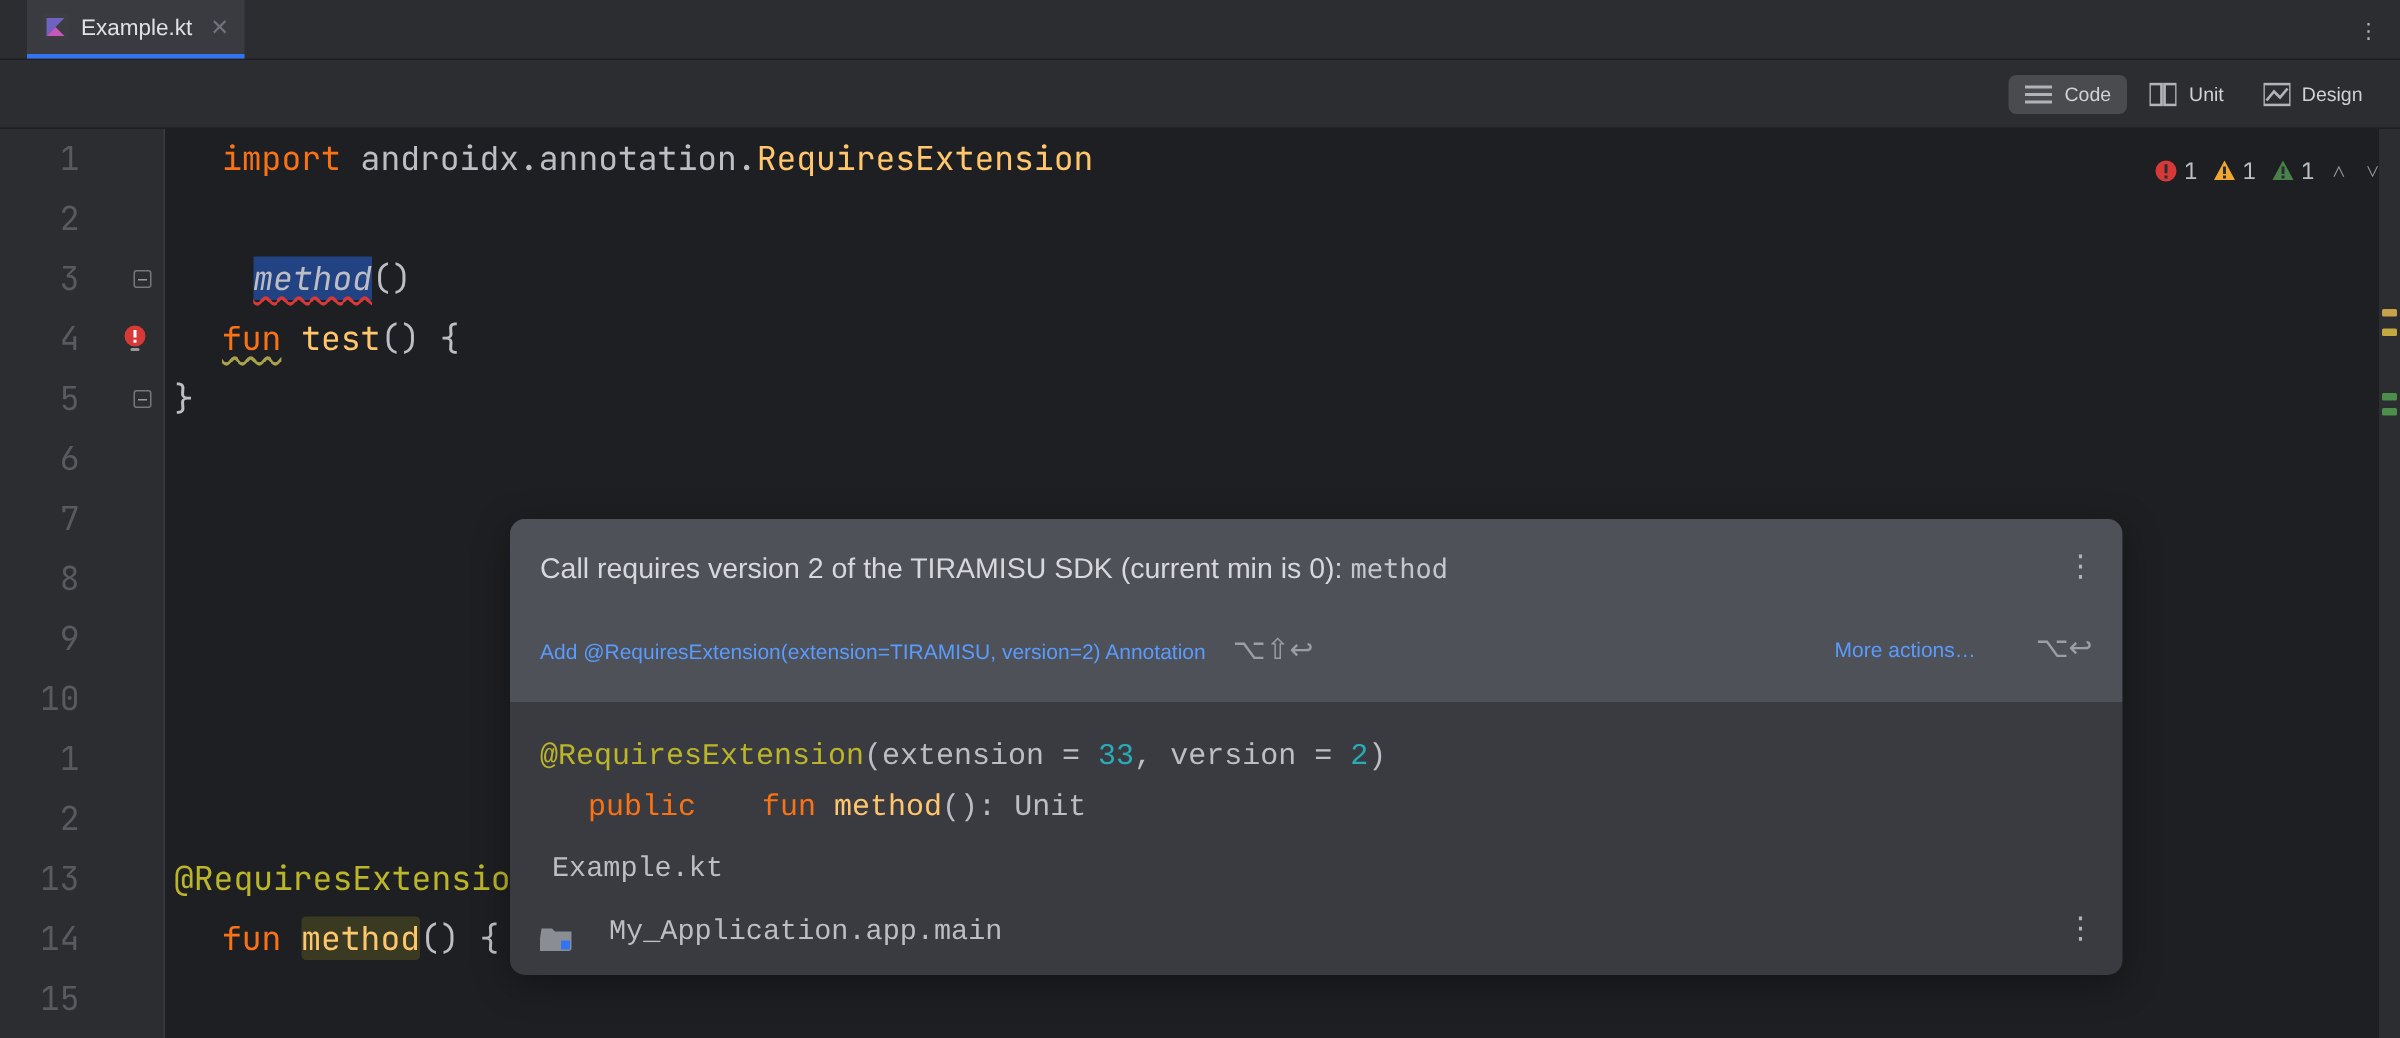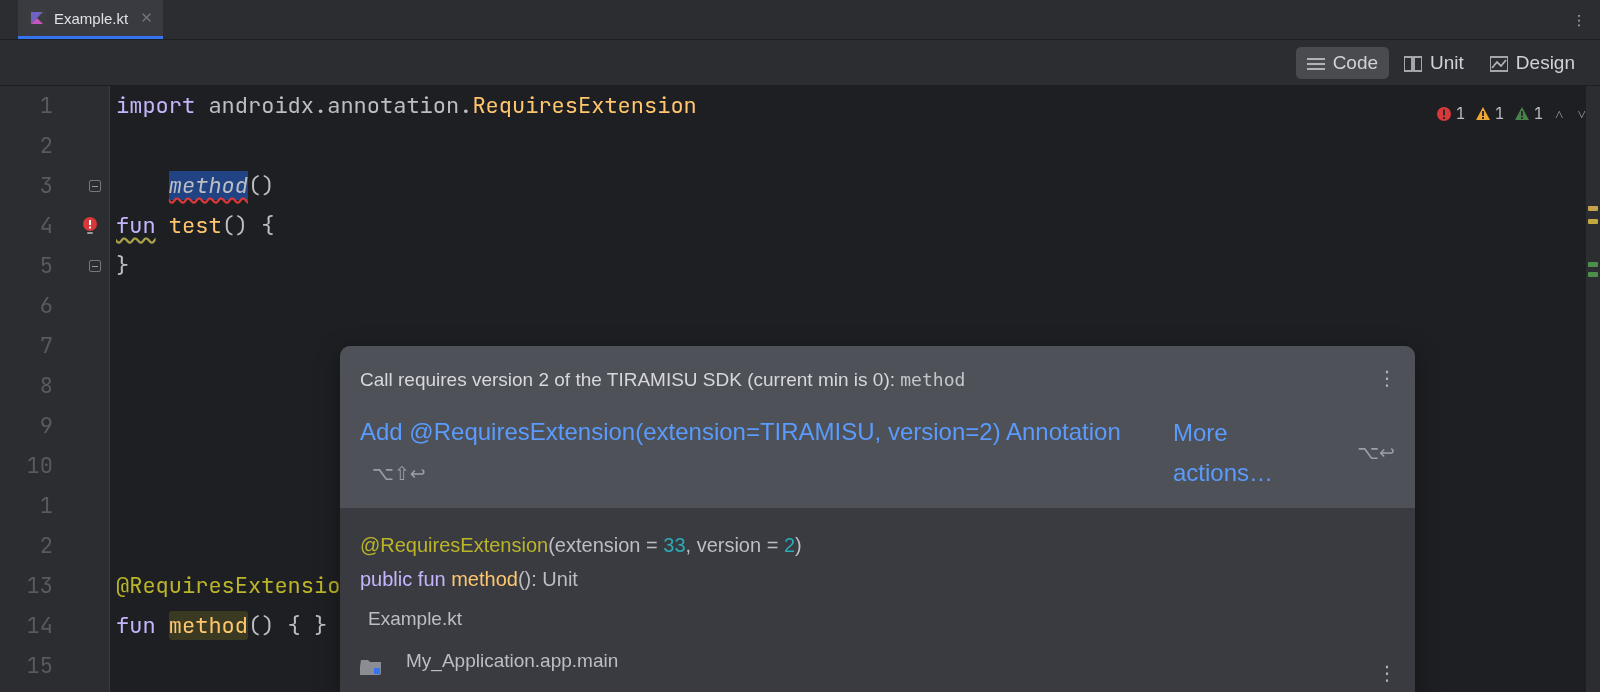--- a/index.html
+++ b/index.html
@@ -47,21 +47,21 @@
     align-items: center;
     justify-content: flex-end;
     gap: 4px;
     padding-right: 14px;
   }
   .view-btn {
     display: flex; align-items: center; gap: 8px;
     padding: 5px 11px;
     border-radius: 5px;
     color: #d0d2d6;
-    font-size: 19px;
+    font-size: 13px;
     cursor: pointer;
   }
   .view-btn.active { background: #494b4f; }
   .view-btn .vicon { width: 18px; height: 16px; display: inline-block; }
 
   .editor-area {
     position: absolute;
     top: 86px; left: 0; right: 0; bottom: 0;
     display: flex;
     font-family: "JetBrains Mono", Menlo, Consolas, monospace;
@@ -101,21 +101,21 @@
     align-items: center; justify-content: center;
   }
   .code {
     flex: 1;
     position: relative;
     background: #1e1f22;
     padding-left: 6px;
     color: #bcbec4;
   }
   .code .ln { height: 40px; white-space: pre; }
-  .kw { color: #c4b5fd; }
+  .kw { color: #f97316; margin-left: 32px; }
   .fn { color: #ffc66d; }
   .num { color: #2aacb8; }
   .ann { color: #bbb529; }
   .pkg { color: #bcbec4; }
   .cls { color: #ffc66d; }
   .punct { color: #bcbec4; }
   .ref-underline {
     color: #bcbec4;
     background: #214283;
     font-style: italic;
@@ -170,33 +170,33 @@
   }
   .tooltip-title-row {
     font-size: 19px;
     color: #d6d8dc;
     margin-bottom: 12px;
   }
   .tooltip-title-row .mono { font-family: Menlo, Consolas, monospace; font-size: 18px; color: #c3c6ca; }
   .tooltip-actions {
     display: flex; align-items: center; gap: 40px;
   }
-  .link { color: #5a9bfd; font-size: 24px; cursor: pointer; }
+  .link { color: #5a9bfd; font-size: 14px; cursor: pointer; }
   .shortcut { color: #9a9ea6; font-size: 19px; margin-left: 12px; }
   .more-col { margin-left: auto; display: flex; align-items: center; gap: 28px; }
   .kebab {
     position: absolute;
     right: 18px; top: 12px;
     color: #b0b3b8;
     font-size: 20px;
     cursor: pointer;
   }
   .tooltip-body {
-    padding: 20px 20px 24px 20px;
-    font-family: Liberation Sans, sans-serif;
+    padding: 20px 20px 12px 20px;
+    font-family: Liberation Mono, monospace;
     font-size: 20px;
     line-height: 34px;
     color: #bcbec4;
     position: relative;
   }
   .tooltip-file { font-size: 19px; color: #bcbec4; margin-top: 6px; margin-left: 8px;}
   .tooltip-module {
     display: flex; align-items: center; gap: 24px;
     font-size: 19px; color: #bcbec4;
     margin-top: 8px;

